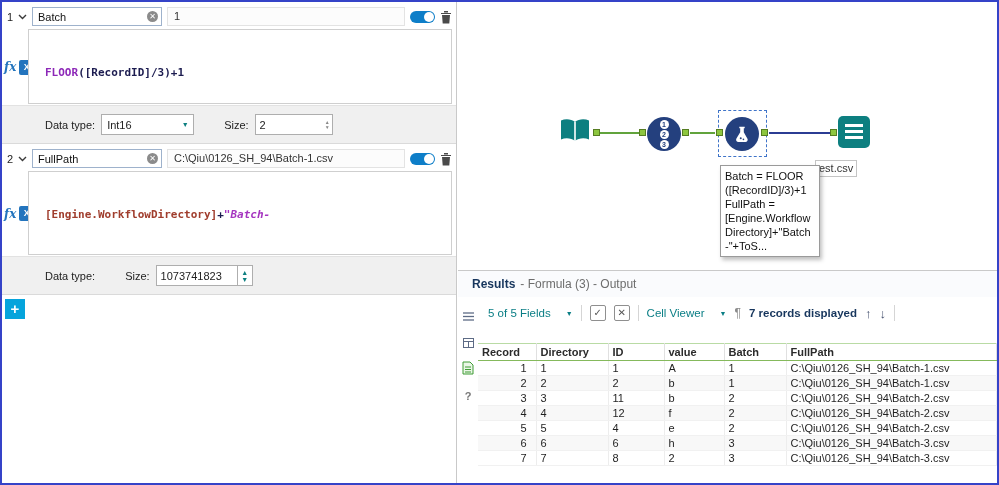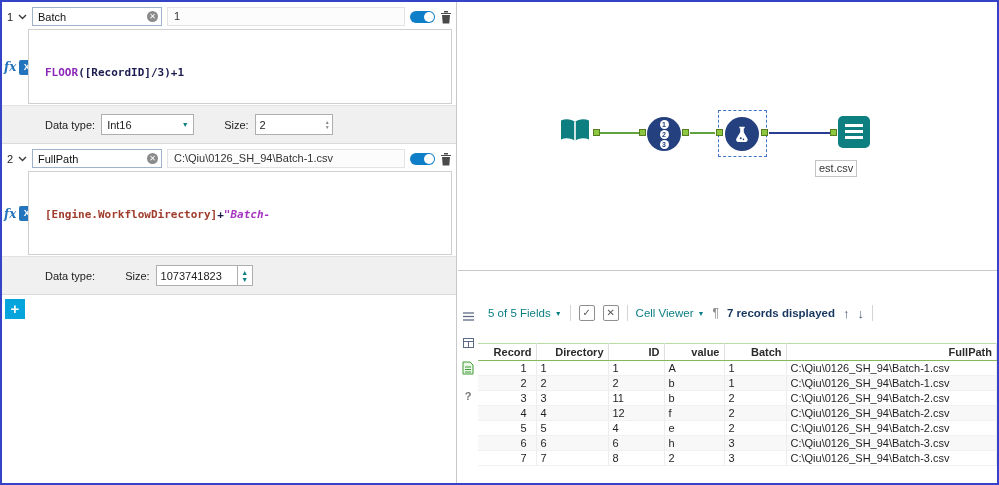--- a/index.html
+++ b/index.html
@@ -58,32 +58,32 @@
   .out-bar { position:absolute; left:7px; height:3px; width:18px; background:#fff; }
   .annotation { position:absolute; left:357px; top:158px; height:17px; border:1px solid #c4c4c4; background:#fff; font-size:11px; line-height:15px; padding:0 3px; color:#333; z-index:3; white-space:nowrap; }
   .tooltip { position:absolute; left:262px; top:163px; width:100px; background:#fff; border:1px solid #9a9a9a; box-shadow:2px 3px 4px rgba(0,0,0,.25); padding:3px 4px; font-size:11px; line-height:14px; color:#101010; z-index:5; }
 
   
   .results { position:absolute; left:456px; top:268px; right:0; bottom:0; background:#fff; border-top:1px solid #c9c9c9; }
   .res-header { height:26px; background:#fafbfd; display:flex; align-items:center; padding-left:14px; gap:5px; }
   .res-title { font-size:12px; font-weight:bold; color:#17365d; }
   .res-sub { font-size:12px; color:#6d6d6d; }
   .res-toolbar { position:absolute; left:30px; top:28px; height:28px; display:flex; align-items:center; gap:8px; }
-  .tb-link { color:#0a7e85; font-size:11.5px; display:flex; align-items:center; gap:4px; }
+  .tb-link { color:#0a7e85; font-size:11.5px; display:flex; align-items:center; gap:15px; }
   .tb-chev { color:#0a7e85; font-size:7px; }
   .tb-sep { width:1px; height:16px; background:#d5d5d5; }
   .tb-ic { width:16px; height:16px; border:1px solid #8f8f8f; border-radius:2px; font-size:10px; line-height:14px; text-align:center; color:#555; background:#fff; }
   .tb-pil { color:#8a8a8a; font-size:12px; }
   .tb-records { color:#17365d; font-size:11.5px;font-weight:bold; }
   .tb-arrow { color:#44506e; font-size:13px; }
   .res-strip { position:absolute; left:0; top:26px; width:20px; bottom:0; display:flex; flex-direction:column; align-items:center; padding-top:10px; gap:9px; }
   .strip-help { font-size:11px; color:#777; font-weight:bold; margin-top:2px; }
   .res-table-wrap { position:absolute; left:20px; top:72px; right:0; bottom:0; overflow:hidden; }
   table { border-collapse:collapse; table-layout:fixed; width:100%; }
-  th { font-size:11px; font-weight:bold; color:#2b2b2b; text-align:right; padding:2px 4px; height:14px; background:#fff;
+  th { font-size:11px; font-weight:bold; color:#2b2b2b; text-align:left; padding:2px 4px; height:14px; background:#fff;
        border-top:1px solid #b9dba4; border-bottom:1px solid #85b95c; border-right:1px solid #e0e0e0; }
   td { font-size:11px; color:#1f1f1f; padding:1px 4px; height:14px; white-space:nowrap; overflow:hidden;
        border-right:1px solid #ededed; border-bottom:1px solid #f1f1f1; }
   tbody tr:nth-child(even) td { background:#f8f8f8; }
   td.c0 { text-align:right; padding-right:9px; }
 </style>
 </head>
 <body>
 
 <div class="window">
@@ -248,24 +248,36 @@
 
     <span class="anchor" style="left:372px;"></span>
     <div class="tool out-tool" style="left:380px;top:114px;">
       <span class="out-bar" style="top:8px;"></span>
       <span class="out-bar" style="top:14px;"></span>
       <span class="out-bar" style="top:20px;"></span>
     </div>
 
     <div class="annotation">est.csv</div>
 
+    <div class="tooltip">
+        <div>Batch = FLOOR</div>
+        <div>([RecordID]/3)+1</div>
+        <div>FullPath =</div>
+        <div>[Engine.Workflow</div>
+        <div>Directory]+"Batch</div>
+        <div>-"+ToS...</div>
+      </div>
   </div>
 
   <div class="results">
 
+    <div class="res-header">
+      <span class="res-title">Results</span>
+      <span class="res-sub">- Formula (3) - Output</span>
+    </div>
 
     <div class="res-toolbar">
       <span class="tb-link">
         <span>5 of 5 Fields</span>
         <span class="tb-chev">▼</span>
       </span>
       <span class="tb-sep"></span>
       <span class="tb-ic">✓</span>
       <span class="tb-ic">✕</span>
       <span class="tb-sep"></span>

